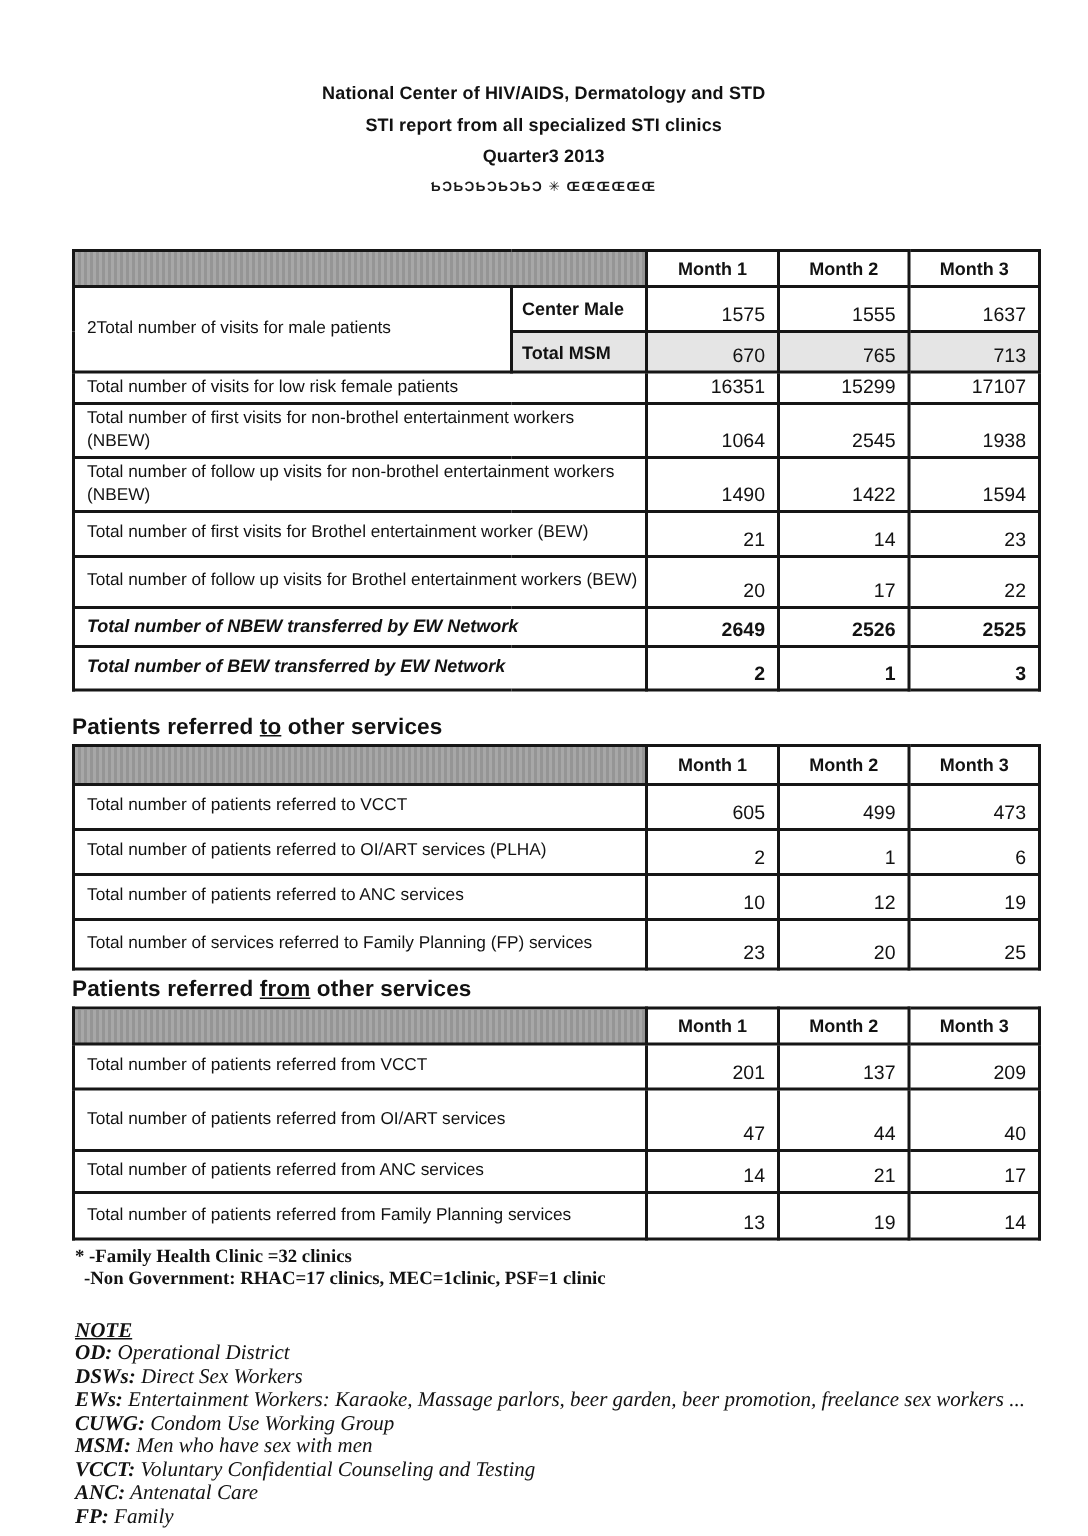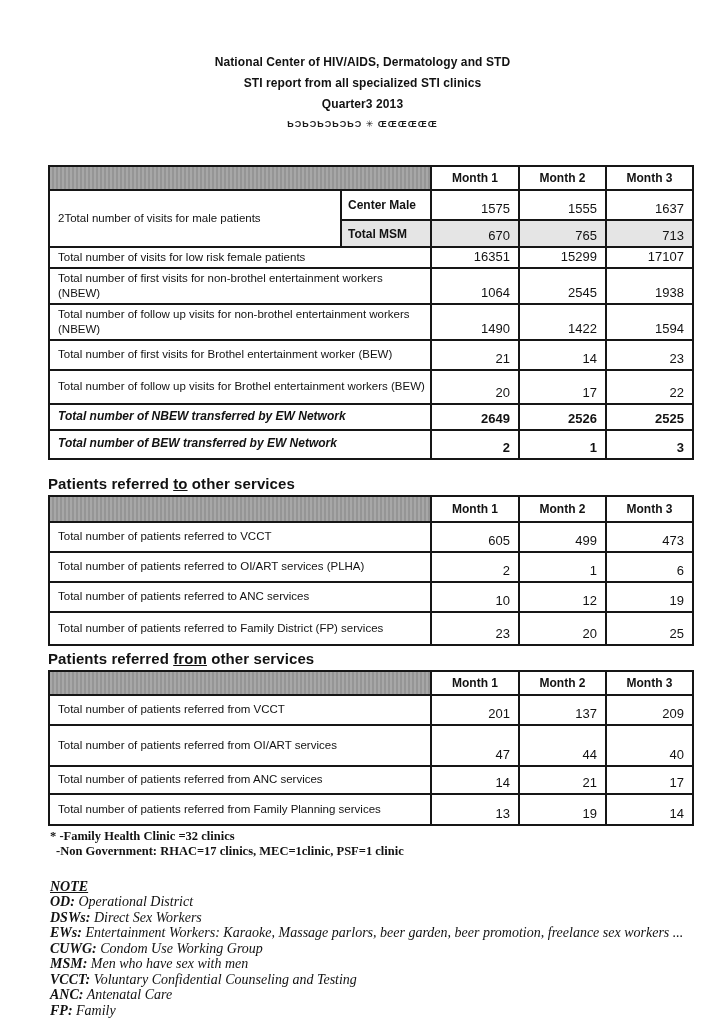--- a/index.html
+++ b/index.html
@@ -151,21 +151,21 @@
       <td class="val">1</td>
       <td class="val">6</td>
     </tr>
     <tr style="height:30px;">
       <td class="desc">Total number of patients referred to ANC services</td>
       <td class="val">10</td>
       <td class="val">12</td>
       <td class="val">19</td>
     </tr>
     <tr style="height:33px;">
-      <td class="desc">Total number of patients referred to Family District (FP) services</td>
+      <td class="desc">Total number of services referred to Family Planning (FP) services</td>
       <td class="val">23</td>
       <td class="val">20</td>
       <td class="val">25</td>
     </tr>
   </tbody>
     </table>
 
   <div class="section-heading" style="margin-top:4px;">
     <span>Patients referred </span><span class="u">from</span><span> other services</span>
   </div>

